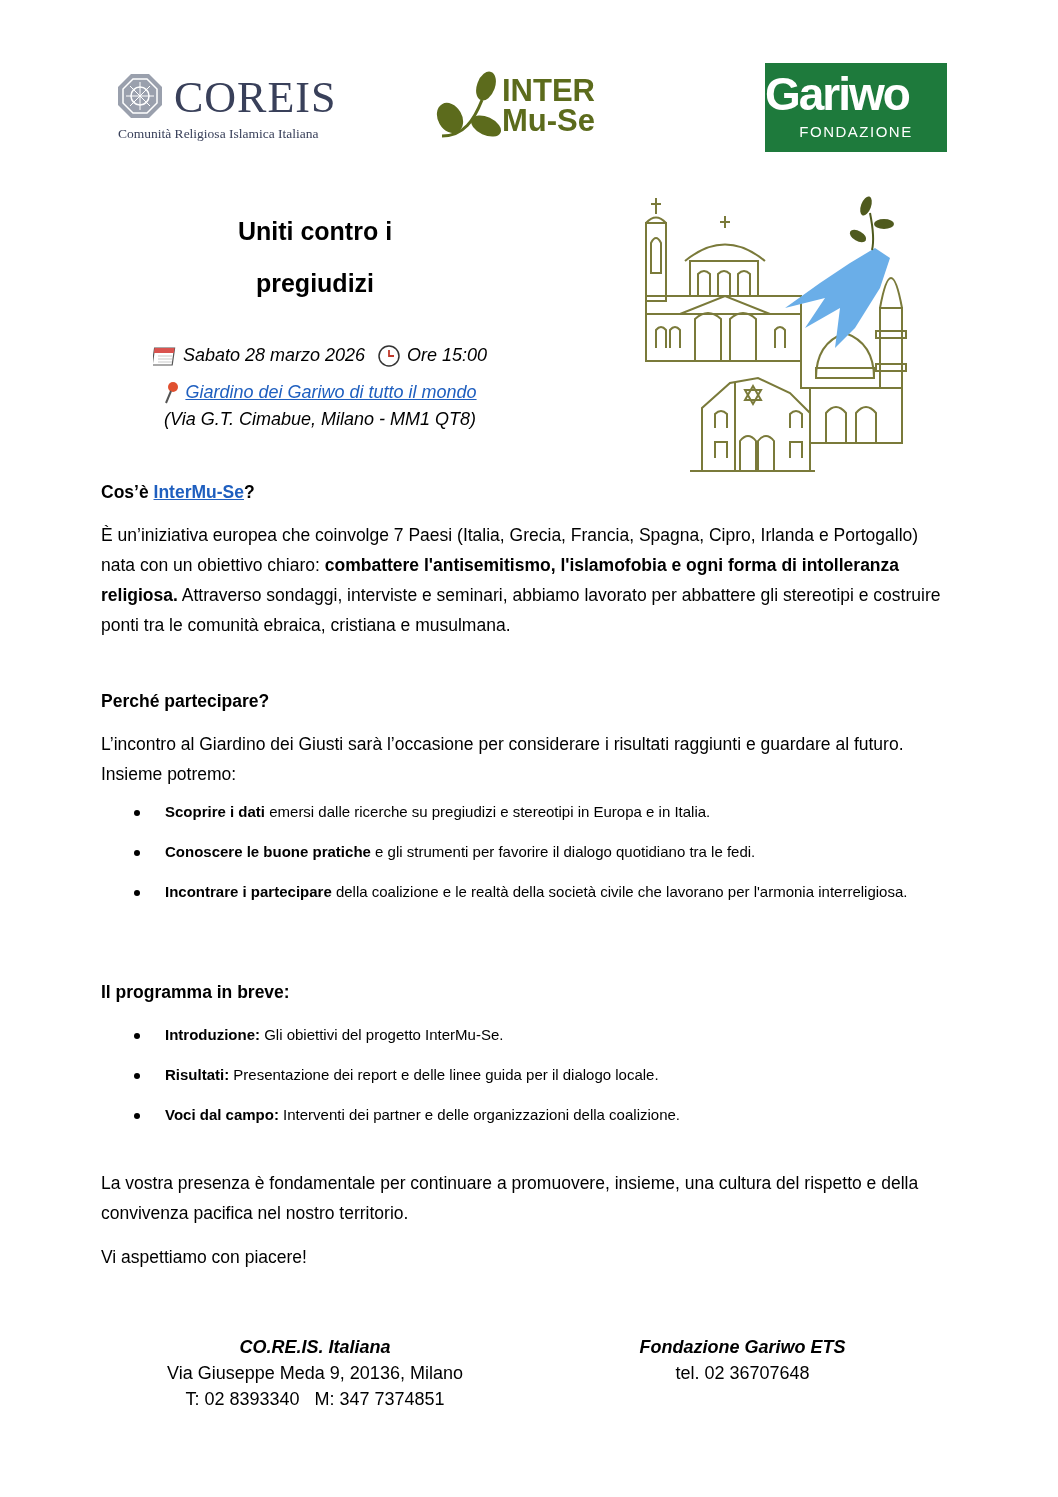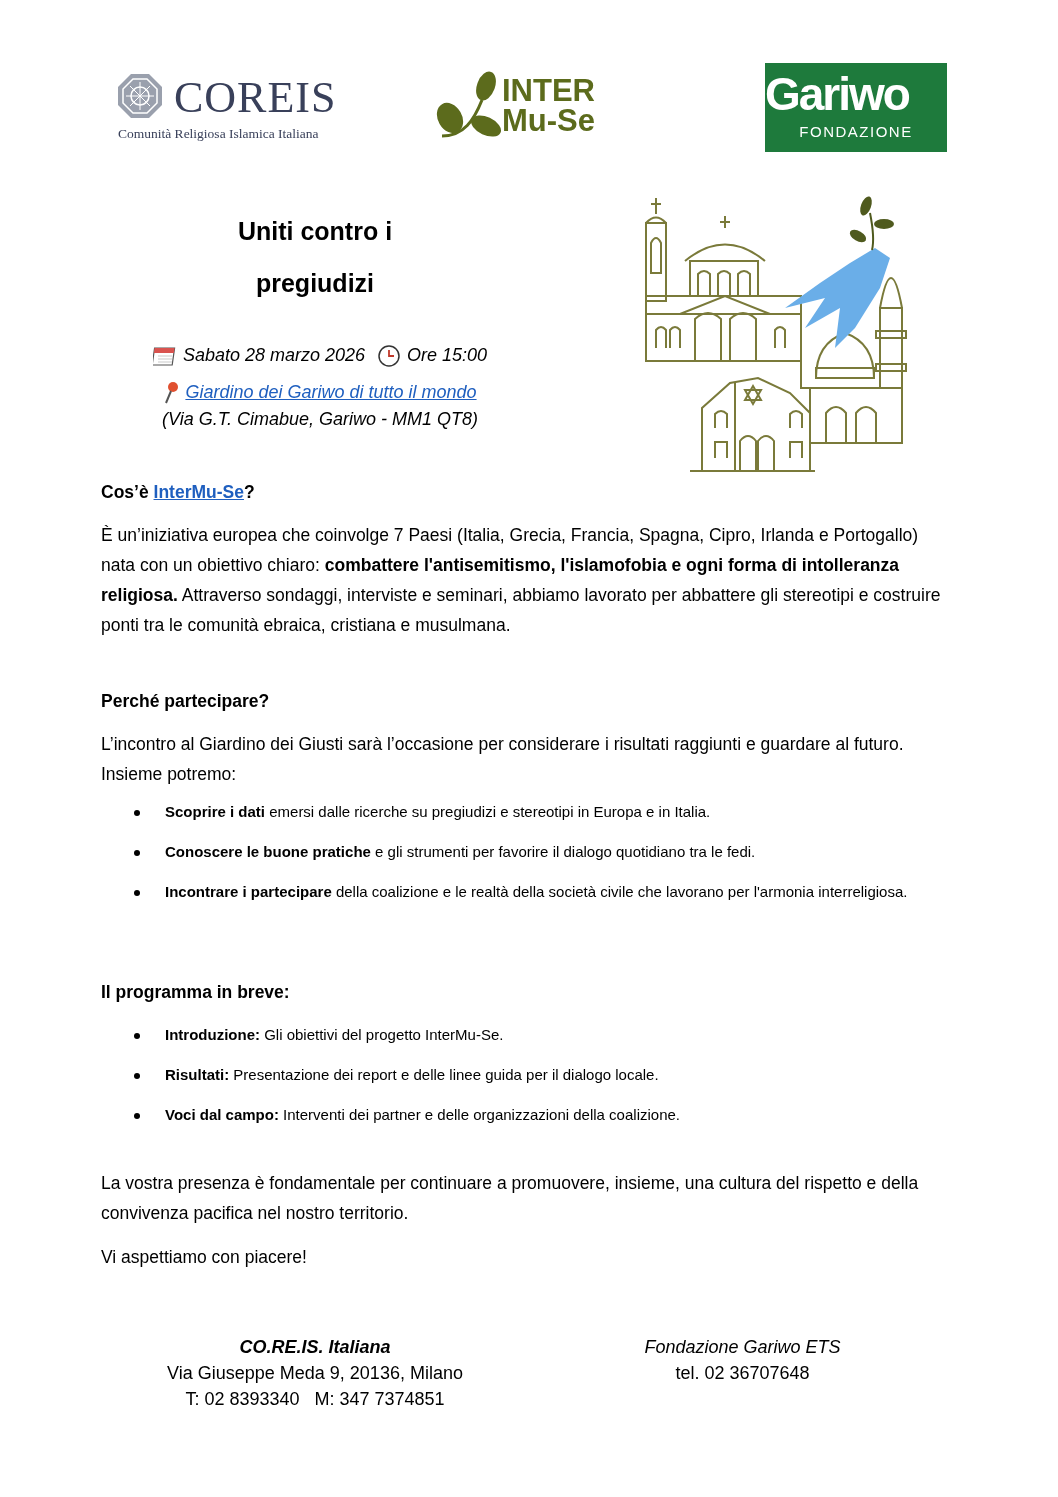--- a/index.html
+++ b/index.html
@@ -89,21 +89,21 @@
     </svg>
     <span>Ore 15:00</span>
   </div>
   <div class="info-row">
     <svg width="16" height="24" viewBox="0 0 16 24">
       <circle cx="10" cy="6" r="5" fill="#e05030"></circle>
       <path d="M8 10 L3 22" stroke="#555" stroke-width="2"></path>
     </svg>
     <a class="link" href="#">Giardino dei Gariwo di tutto il mondo</a>
   </div>
-  <div>(Via G.T. Cimabue, Gariwo - MM1 QT8)</div>
+  <div>(Via G.T. Cimabue, Milano - MM1 QT8)</div>
 </div>
 
 <svg class="abs illus" viewBox="0 0 290 290">
   <g fill="none" stroke="#7a7a3a" stroke-width="2">
 
     <rect x="6" y="35" width="20" height="78"></rect>
     <path d="M16 10v16M11 16h10M6 35 Q16 24 26 35"></path>
     <path d="M11 55 q5 -10 10 0 v30 h-10z"></path>
 
     <rect x="6" y="108" width="155" height="65"></rect>
@@ -169,15 +169,15 @@
 
 <div class="abs para" style="left:101px;top:1168px;width:860px">La vostra presenza è fondamentale per continuare a promuovere, insieme, una cultura del rispetto e della convivenza pacifica nel nostro territorio.</div>
 <div class="abs para" style="left:101px;top:1242px">Vi aspettiamo con piacere!</div>
 
 <div class="abs footer-col" style="left:140px;top:1334px;width:350px">
   <div style="font-style:italic;font-weight:bold">CO.RE.IS. Italiana</div>
   <div>Via Giuseppe Meda 9, 20136, Milano</div>
   <div style="white-space:pre">T: 02 8393340   M: 347 7374851</div>
 </div>
 <div class="abs footer-col" style="left:590px;top:1334px;width:305px">
-  <div style="font-style:italic;font-weight:normal">Fondazione Gariwo ETS</div>
+  <div style="font-style:italic;font-weight:bold">Fondazione Gariwo ETS</div>
   <div>tel. 02 36707648</div>
 </div>
 
 </body></html>

